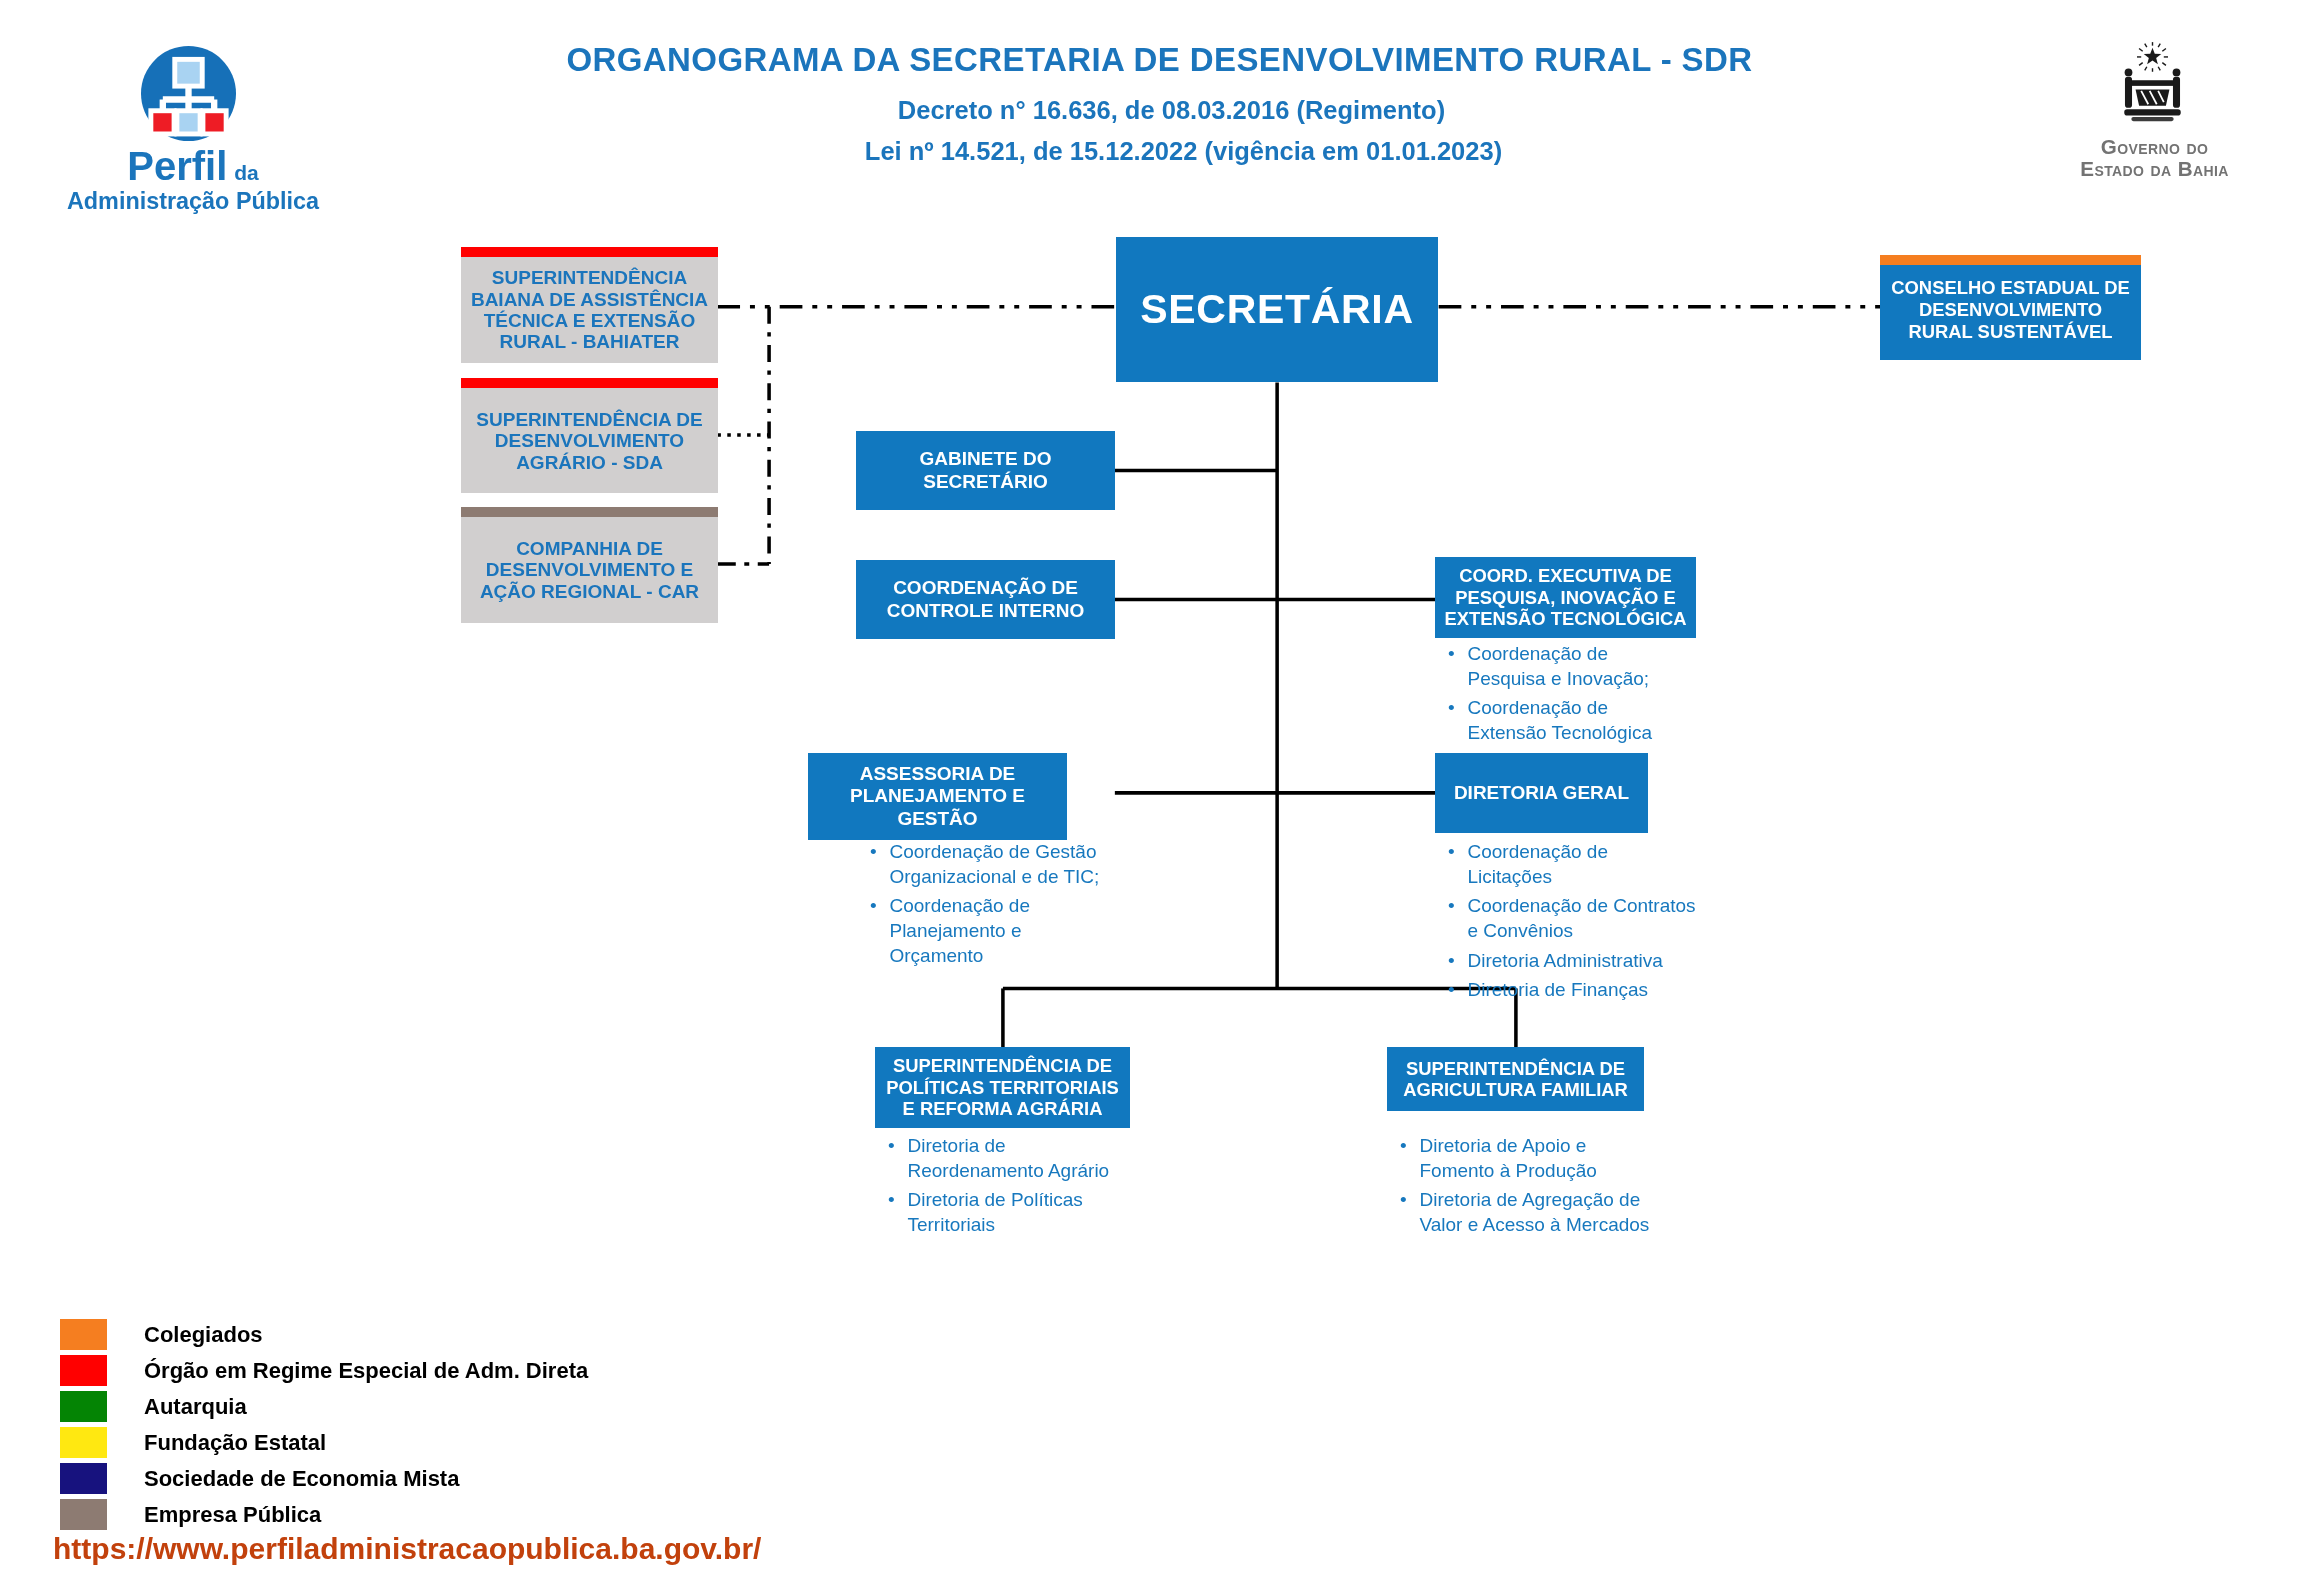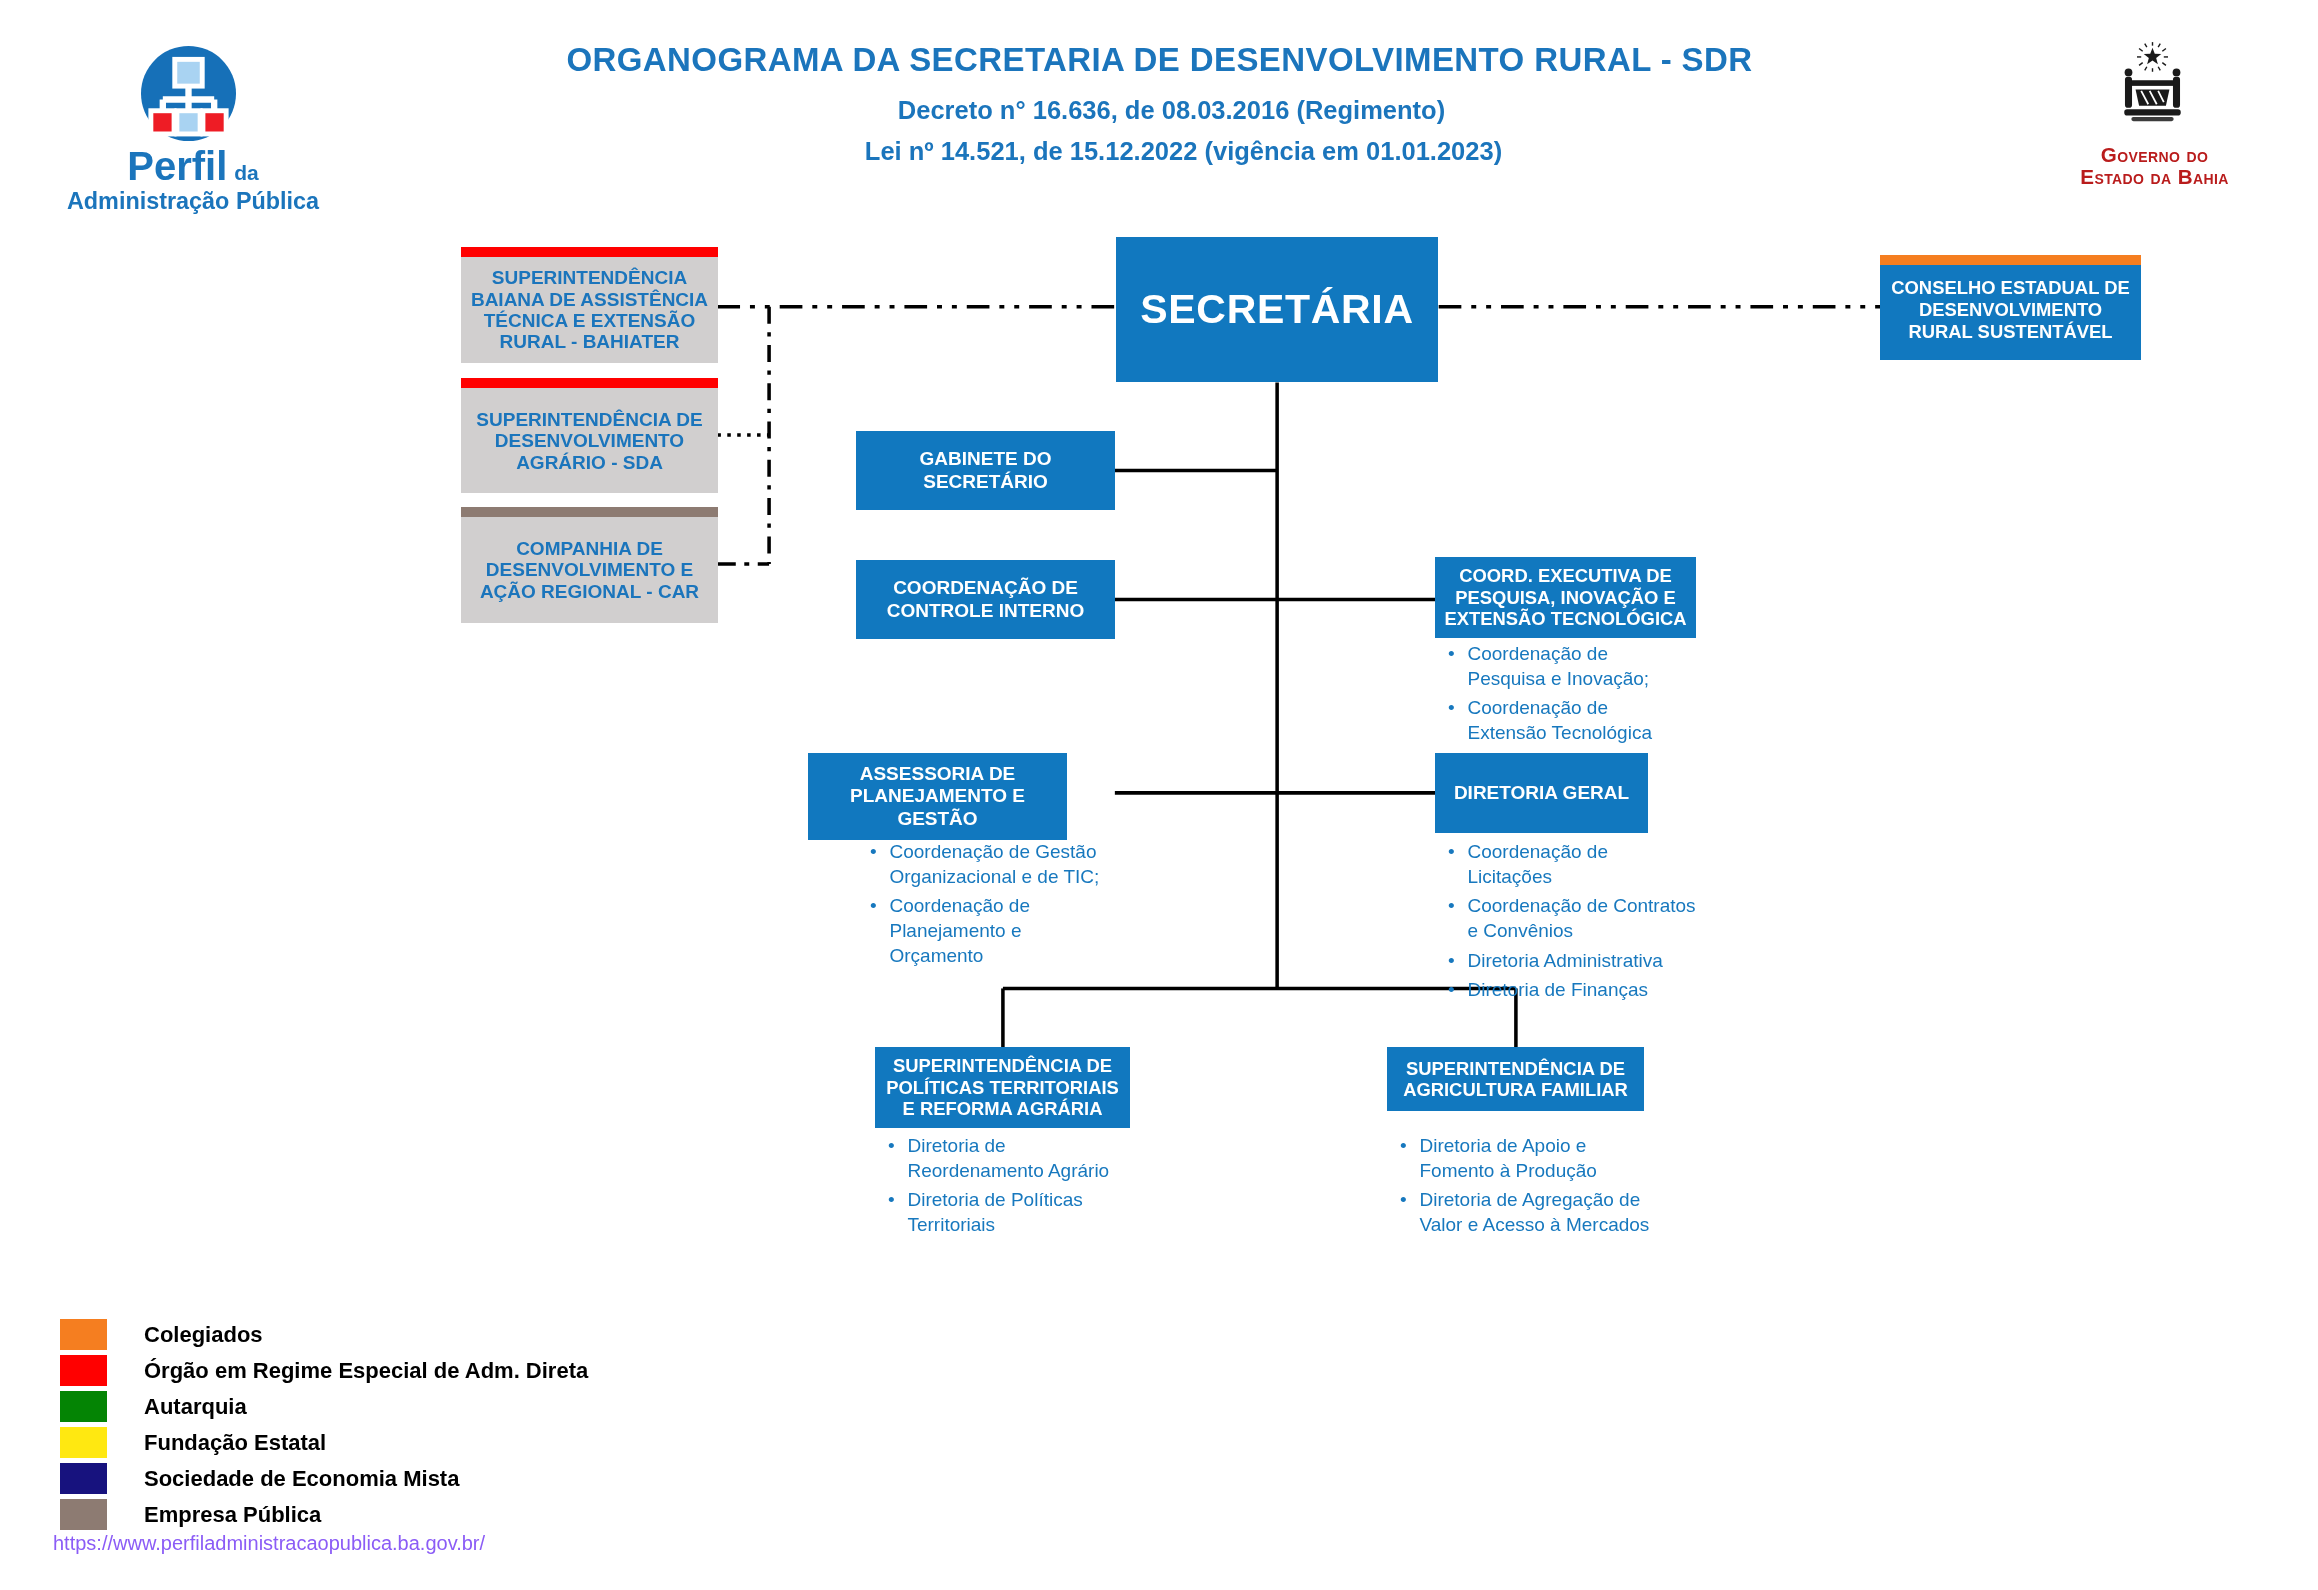--- a/index.html
+++ b/index.html
@@ -18,22 +18,22 @@
   .brand-icon{position:absolute;left:81px;top:2.8px;width:95px;height:95px;}
   .brand-row{position:absolute;left:0;top:101px;width:100%;text-align:center;
              color:#1b75bc;white-space:nowrap;}
   .brand-main{font-size:40px;font-weight:bold;}
   .brand-da{font-size:21px;font-weight:bold;margin-left:7px;}
   .brand-sub{position:absolute;left:0;top:145px;width:100%;text-align:center;
              color:#1b75bc;font-size:23.4px;font-weight:bold;}
 
   
   .gov-emblem{position:absolute;left:2117px;top:40px;width:71px;height:96px;}
-  .gov-text{position:absolute;left:2048px;top:144px;width:213px;text-align:center;
-            font-variant:small-caps;font-weight:bold;color:#b91c1c;
+  .gov-text{position:absolute;left:2048px;top:136px;width:213px;text-align:center;
+            font-variant:small-caps;font-weight:bold;color:#737373;
             font-size:20.6px;line-height:1.05;letter-spacing:0.4px;}
 
   
   .bluebox{position:absolute;background:#1178bf;color:#ffffff;font-weight:bold;
            display:flex;align-items:center;justify-content:center;text-align:center;}
   .unit-label{font-size:19px;line-height:1.16;padding:0 5.7px;}
   .secretaria-label{font-size:41px;letter-spacing:0.7px;}
 
   .entity{position:absolute;background:#d1cfcf;text-align:center;}
   .entity .bar{width:100%;height:10px;}
@@ -49,22 +49,22 @@
   .bullets{position:absolute;color:#1778be;font-size:19px;line-height:1.3;}
   .bi{display:flex;margin-bottom:5px;}
   .bi::before{content:"\2022";flex:0 0 auto;margin:0 12.8px 0 7px;}
 
   
   .legend{position:absolute;left:60px;top:1319px;}
   .legend-row{display:flex;align-items:center;margin-bottom:5px;}
   .swatch{width:47px;height:31px;flex:0 0 auto;}
   .legend-label{margin-left:37px;color:#000;font-size:22px;font-weight:bold;white-space:nowrap;}
 
-  .footer-url{position:absolute;left:53px;top:1532px;color:#8b5cf6;
-              font-size:20px;font-weight:normal;text-decoration:none;}
+  .footer-url{position:absolute;left:53px;top:1532px;color:#c2410c;
+              font-size:30px;font-weight:bold;text-decoration:none;}
 
   svg.connectors{position:absolute;left:0;top:0;}
 </style>
 </head>
 <body>
 
 <div class="canvas">
 
   <svg class="connectors" width="2319" height="1590" viewBox="0 0 3272 2244">
     <g stroke="#000000" stroke-width="5" fill="none">

